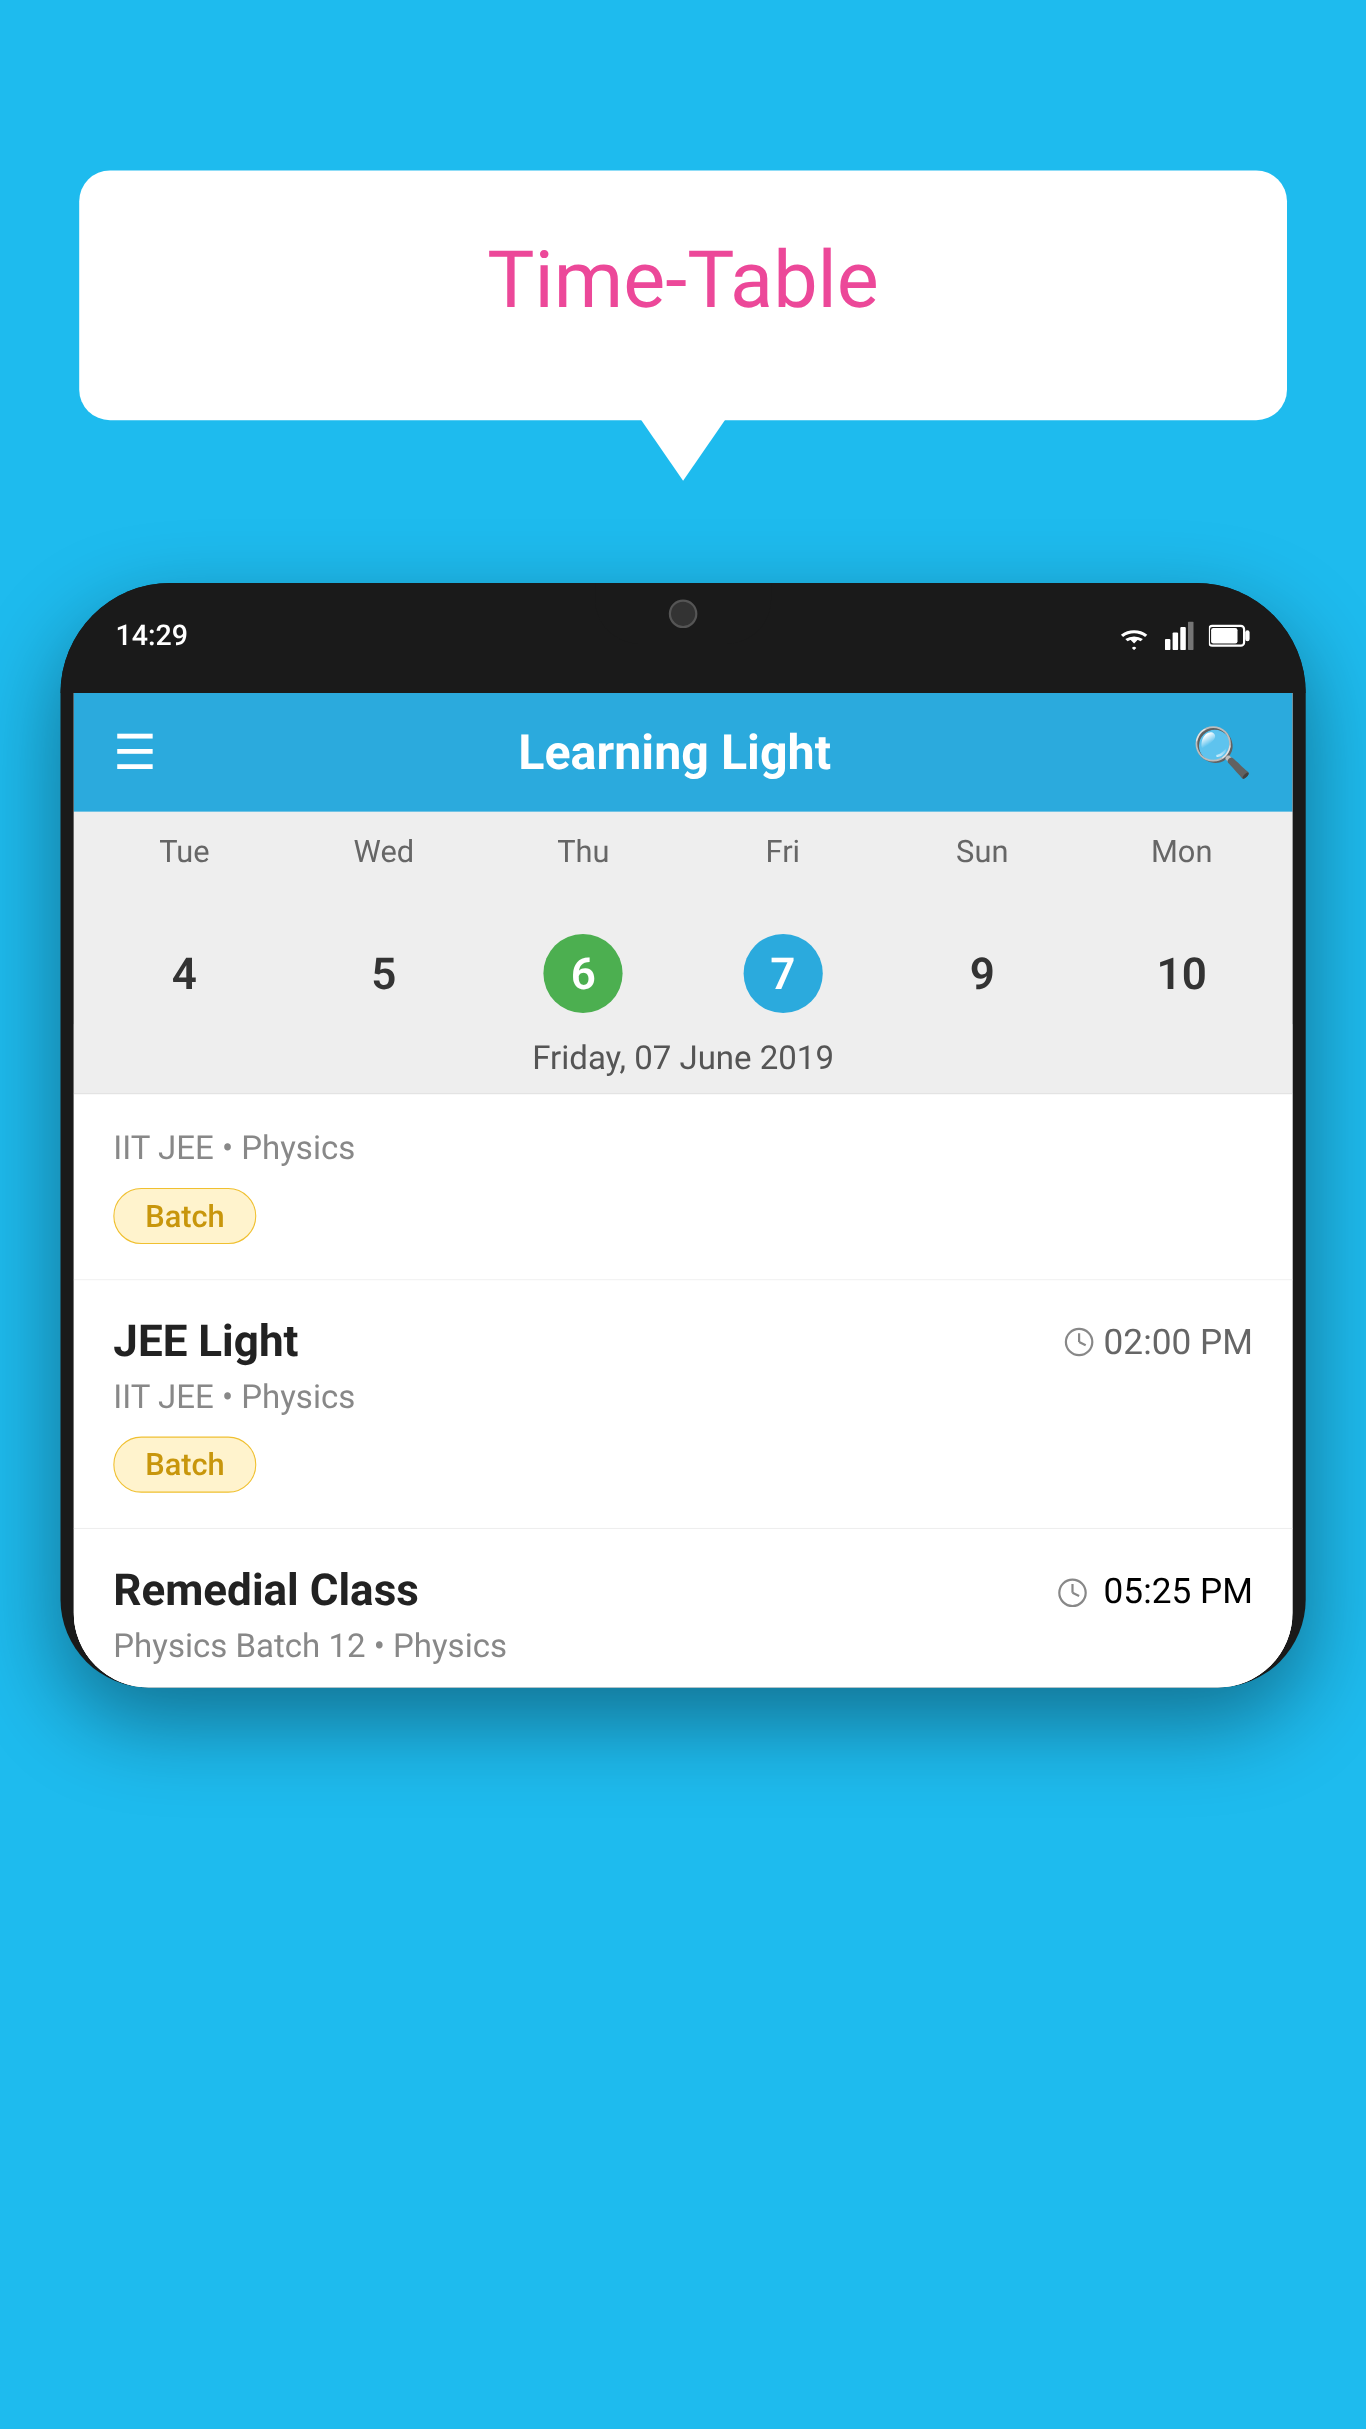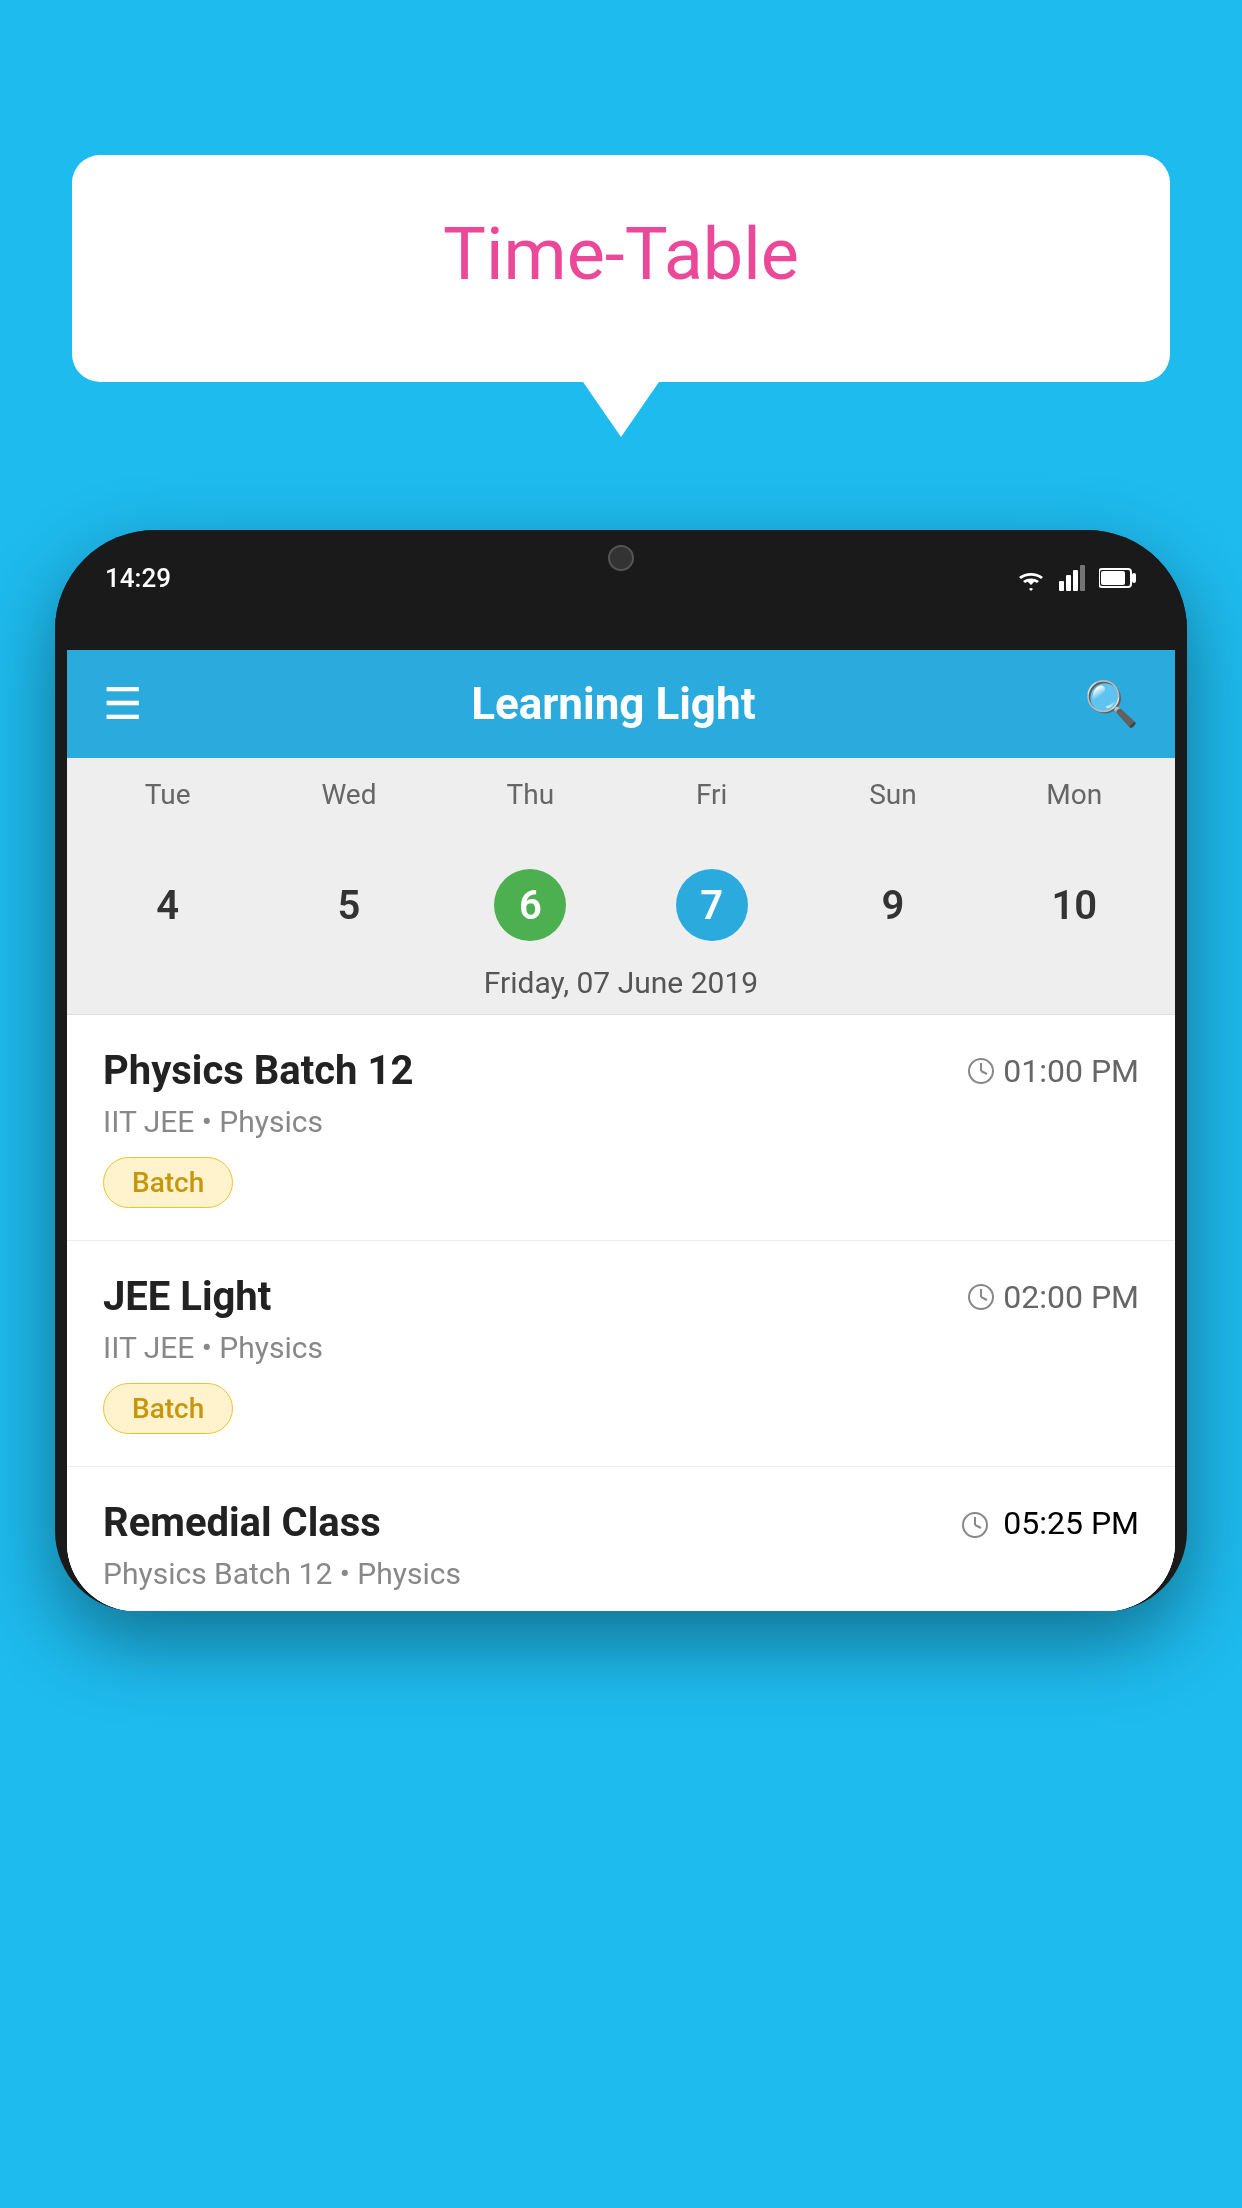--- a/index.html
+++ b/index.html
@@ -64,21 +64,21 @@
       background: #1a1a1a;
       border-radius: 100px 100px 80px 80px;
       padding: 0;
       position: relative;
       box-shadow: 0 30px 80px rgba(0,0,0,0.4);
     }
 
     
     .phone-top {
       position: relative;
-      height: 120px;
+      height: 100px;
       background: #1a1a1a;
       border-radius: 100px 100px 0 0;
       display: flex;
       align-items: center;
       justify-content: space-between;
       padding: 0 50px;
     }
 
     .phone-notch {
       position: absolute;
@@ -365,31 +365,20 @@
             <div class="day-col">
               <div class="day-label">Mon</div>
               <div class="day-num">10</div>
             </div>
           </div>
         <div class="selected-date">Friday, 07 June 2019</div>
       </div>
 
       <div class="schedule-list" id="schedule-container">
       <div class="schedule-item">
-        <div class="schedule-item-header">
-          <span class="schedule-item-title">Physics Batch 12</span>
-          <span class="schedule-item-time">
-            <svg width="28" height="28" viewBox="0 0 28 28">
-              <circle cx="14" cy="14" r="12" stroke="#888" stroke-width="2" fill="none"></circle>
-              <line x1="14" y1="6" x2="14" y2="14" stroke="#888" stroke-width="2"></line>
-              <line x1="14" y1="14" x2="20" y2="17" stroke="#888" stroke-width="2"></line>
-            </svg>
-            01:00 PM
-          </span>
-        </div>
         <div class="schedule-item-subtitle">IIT JEE • Physics</div>
         <span class="batch-badge">Batch</span>
       </div>
           <div class="schedule-item">
         <div class="schedule-item-header">
           <span class="schedule-item-title">JEE Light</span>
           <span class="schedule-item-time">
             <svg width="28" height="28" viewBox="0 0 28 28">
               <circle cx="14" cy="14" r="12" stroke="#888" stroke-width="2" fill="none"></circle>
               <line x1="14" y1="6" x2="14" y2="14" stroke="#888" stroke-width="2"></line>

